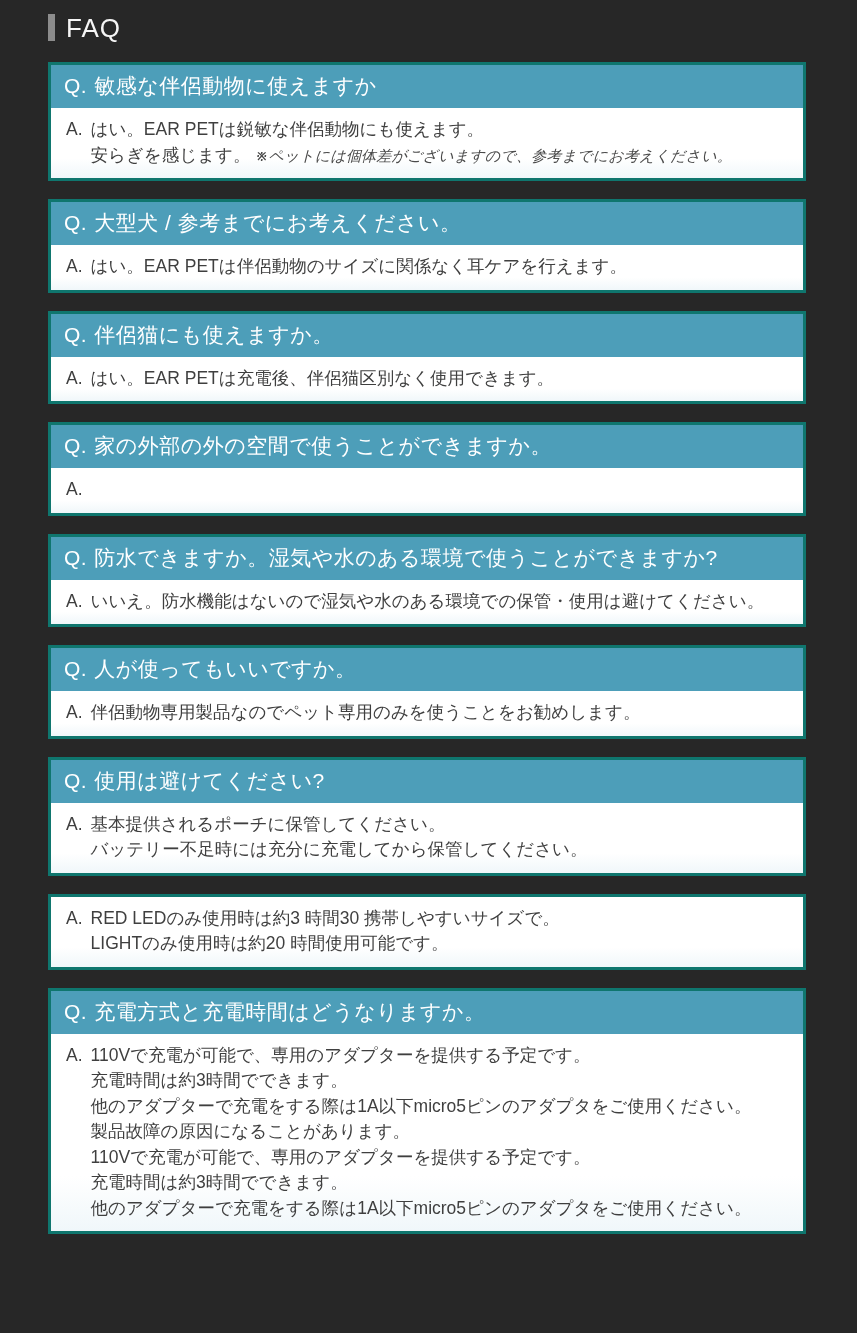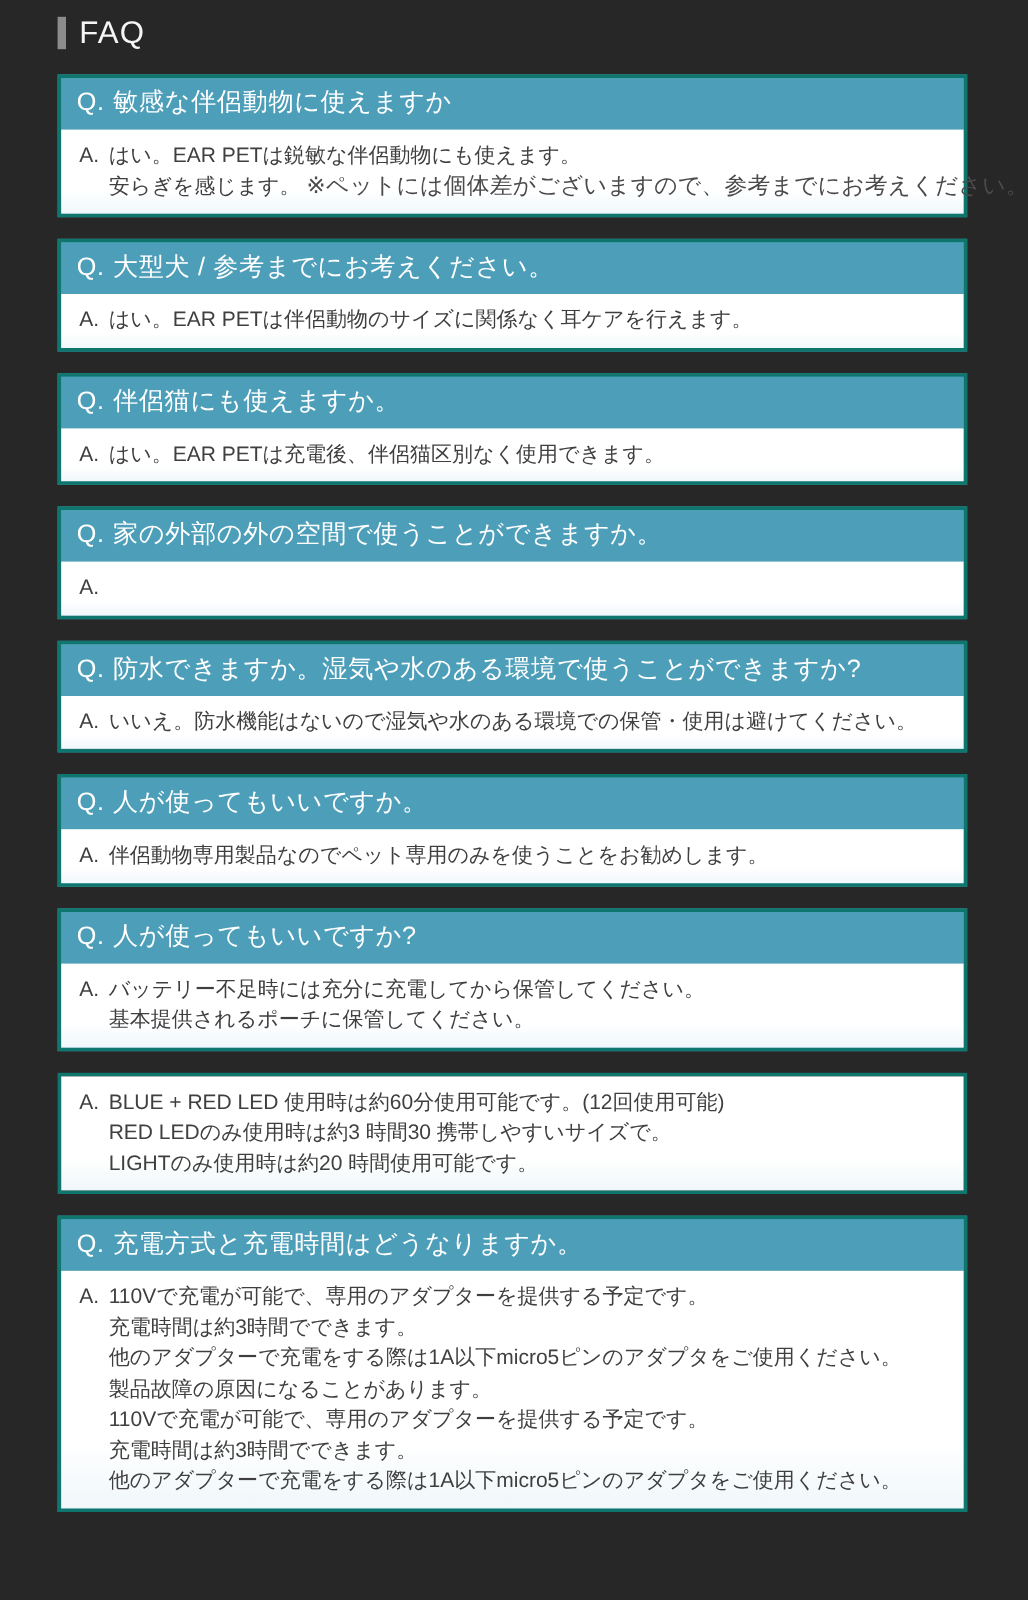--- a/index.html
+++ b/index.html
@@ -15,20 +15,21 @@
   }
   .page {
     width: 857px;
     min-height: 1333px;
     background: #272727;
     box-sizing: border-box;
     padding: 12px 51px 26px 48px;
   }
   .page-title {
     display: flex;
+    align-items: center;
     margin: 2px 0 21px 0;
   }
   .title-bar {
     width: 7px;
     height: 27px;
     background: #8c8c8c;
     margin-right: 11px;
   }
   .title-text {
     color: #f5f5f5;
@@ -68,23 +69,24 @@
     white-space: nowrap;
   }
   .answer-lines {
     flex: 1 1 auto;
     min-width: 0;
   }
   .answer-line {
     white-space: nowrap;
   }
   .answer-note {
-    font-size: 19px;
+    font-size: 15px;
     color: #4a4a4a;
     letter-spacing: 0.2px;
+    font-style: italic;
   }
 </style>
 </head>
 <body>
 
 <div class="page">
 
   <div class="page-title">
     <span class="title-bar"></span>
     <span class="title-text">FAQ</span>
@@ -150,35 +152,34 @@
     </div>
     <div class="faq-answer">
       <span class="a-prefix">A.</span>
       <div class="answer-lines">
             <div class="answer-line"><span>伴侶動物専用製品なのでペット専用のみを使うことをお勧めします。</span></div>
           </div>
     </div>
   </div>
       <div class="faq-item">
     <div class="faq-question">
-      <span class="q-prefix">Q.</span><span>人が使ってもいいですか?</span>
-    </div>
-    <div class="faq-answer">
-      <span class="a-prefix">A.</span>
-      <div class="answer-lines">
+      <span class="q-prefix">Q.</span><span>使用は避けてください?</span>
+    </div>
+    <div class="faq-answer">
+      <span class="a-prefix">A.</span>
+      <div class="answer-lines">
+            <div class="answer-line"><span>基本提供されるポーチに保管してください。</span></div>
             <div class="answer-line"><span>バッテリー不足時には充分に充電してから保管してください。</span></div>
-            <div class="answer-line"><span>基本提供されるポーチに保管してください。</span></div>
-          </div>
-    </div>
-  </div>
-      <div class="faq-item">
-    <div class="faq-answer">
-      <span class="a-prefix">A.</span>
-      <div class="answer-lines">
-            <div class="answer-line"><span>BLUE + RED LED 使用時は約60分使用可能です。(12回使用可能)</span></div>
+          </div>
+    </div>
+  </div>
+      <div class="faq-item">
+    <div class="faq-answer">
+      <span class="a-prefix">A.</span>
+      <div class="answer-lines">
             <div class="answer-line"><span>RED LEDのみ使用時は約3 時間30 携帯しやすいサイズで。</span></div>
             <div class="answer-line"><span>LIGHTのみ使用時は約20 時間使用可能です。</span></div>
           </div>
     </div>
   </div>
       <div class="faq-item">
     <div class="faq-question">
       <span class="q-prefix">Q.</span><span>充電方式と充電時間はどうなりますか。</span>
     </div>
     <div class="faq-answer">

